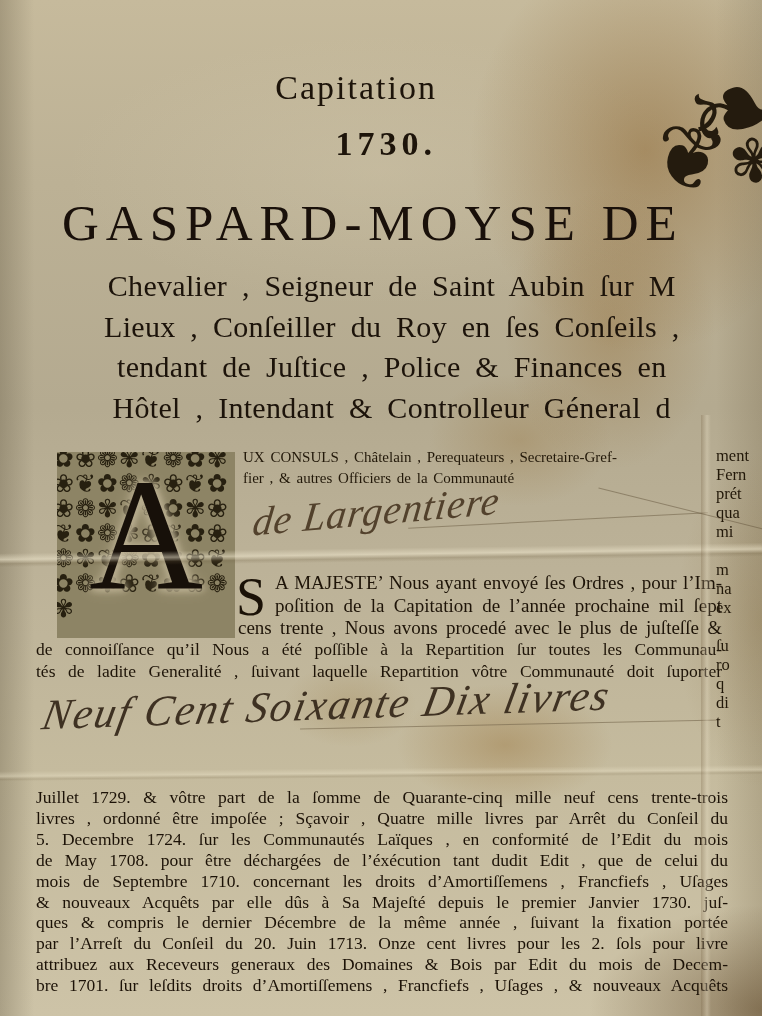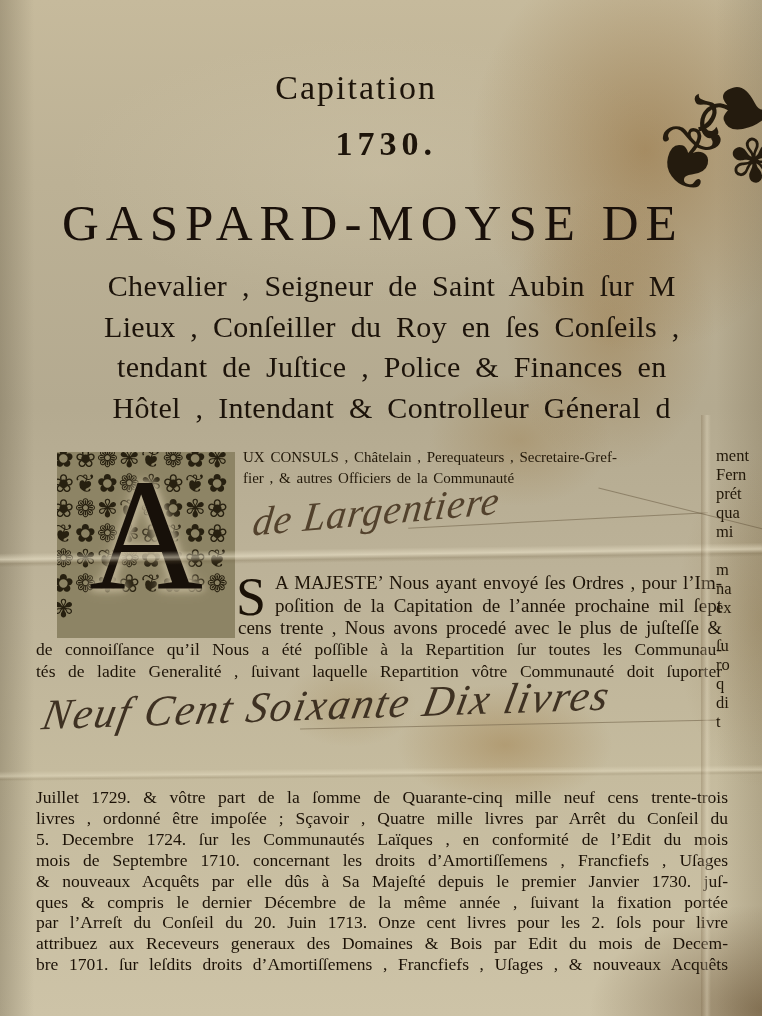--- a/index.html
+++ b/index.html
@@ -121,20 +121,21 @@
     <div class="l">tés de ladite Generalité , ſuivant laquelle Repartition vôtre Communauté doit ſuporter</div>
   </div>
 
   <div id="hand-amount" class="abs">Neuf Cent Soixante Dix livres</div>
   <div id="pencil2" class="abs pencil"></div>
 
   <div id="body" class="abs">
     <div class="l">Juillet 1729. &amp; vôtre part de la ſomme de Quarante-cinq mille neuf cens trente-trois</div>
     <div class="l">livres , ordonné être impoſée ; Sçavoir , Quatre mille livres par Arrêt du Conſeil du</div>
     <div class="l">5. Decembre 1724. ſur les Communautés Laïques , en conformité de l’Edit du mois</div>
+    <div class="l">de May 1708. pour être déchargées de l’éxécution tant dudit Edit , que de celui du</div>
     <div class="l">mois de Septembre 1710. concernant les droits d’Amortiſſemens , Francfiefs , Uſages</div>
     <div class="l">&amp; nouveaux Acquêts par elle dûs à Sa Majeſté depuis le premier Janvier 1730. juſ-</div>
     <div class="l">ques &amp; compris le dernier Décembre de la même année , ſuivant la fixation portée</div>
     <div class="l">par l’Arreſt du Conſeil du 20. Juin 1713. Onze cent livres pour les 2. ſols pour livre</div>
     <div class="l">attribuez aux Receveurs generaux des Domaines &amp; Bois par Edit du mois de Decem-</div>
     <div class="l">bre 1701. ſur leſdits droits d’Amortiſſemens , Francfiefs , Uſages , &amp; nouveaux Acquêts</div>
   </div>
 
   <div id="margincol" class="abs">ment
 Fern

